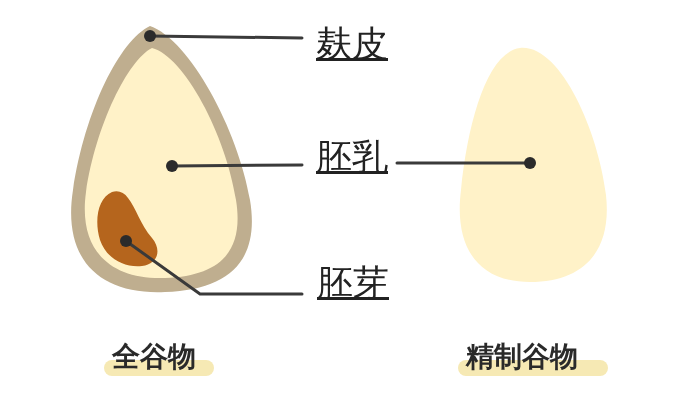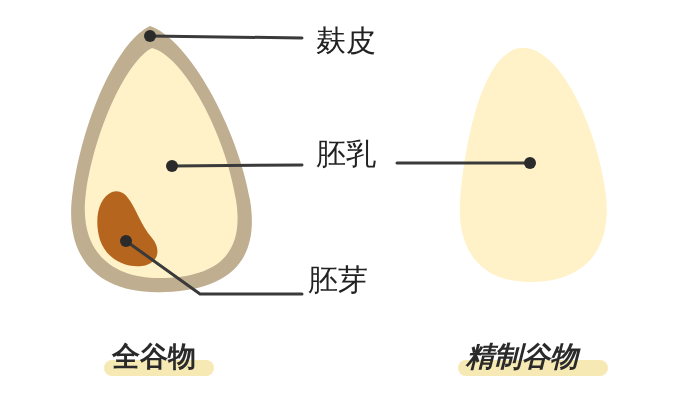--- a/index.html
+++ b/index.html
@@ -1,19 +1,19 @@
 <!DOCTYPE html>
 <html><head>
   <meta charset="utf-8">
   <style>
     html, body { margin: 0; padding: 0; background: #ffffff; }
     body { width: 690px; height: 400px; position: relative; overflow: hidden;
       font-family: "DejaVu Sans", sans-serif; }
     svg.diagram { position: absolute; left: 0; top: 0; }
-    .lbl { position: absolute; font-size: 30px; color: #222222; line-height: 1; white-space: nowrap; }
+    .lbl { position: absolute; font-size: 36px; color: #222222; line-height: 1; white-space: nowrap; text-decoration: underline; }
     .caption { position: absolute; font-size: 28px; font-weight: bold; color: #2a2a2a; line-height: 1; white-space: nowrap; }
     .caption-bg { position: absolute; height: 16px; border-radius: 8px; background: #f6e9b4; }
   </style>
 </head>
 <body>
 
 <svg class="diagram" width="690" height="400" viewBox="0 0 690 400">
 
   <path d="M150 26 C120 40, 85 110, 73 190 C62 260, 100 295, 165 292 C230 290, 260 260, 250 200 C238 130, 190 40, 150 26 Z" fill="#bfae8f"></path>
 
@@ -32,19 +32,19 @@
   <g fill="#2b2b2b">
     <circle cx="150" cy="36" r="6"></circle>
     <circle cx="172" cy="166" r="6"></circle>
     <circle cx="126" cy="241" r="6"></circle>
     <circle cx="530" cy="163" r="6"></circle>
   </g>
 </svg>
 
 <div class="lbl" style="left:316px; top:26px;">麸皮</div>
 <div class="lbl" style="left:316px; top:139px;">胚乳</div>
-<div class="lbl" style="left:308px; top:265px;">胚芽</div>
+<div class="lbl" style="left:317px; top:265px;">胚芽</div>
 
 <div class="caption-bg" style="left:104px; top:360px; width:110px;"></div>
 <div class="caption" style="left:112px; top:343px;">全谷物</div>
 
 <div class="caption-bg" style="left:458px; top:360px; width:150px;"></div>
-<div class="caption" style="left:466px; top:343px;font-style:italic;">精制谷物</div>
+<div class="caption" style="left:466px; top:343px;">精制谷物</div>
 
 </body></html>

